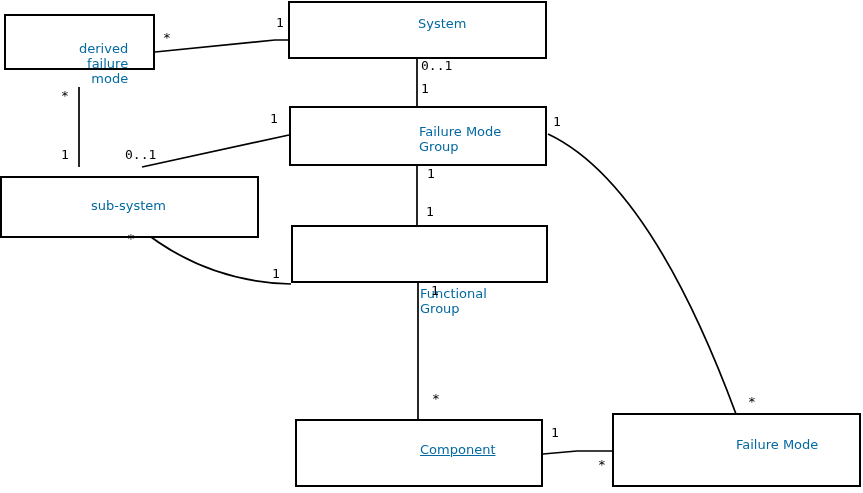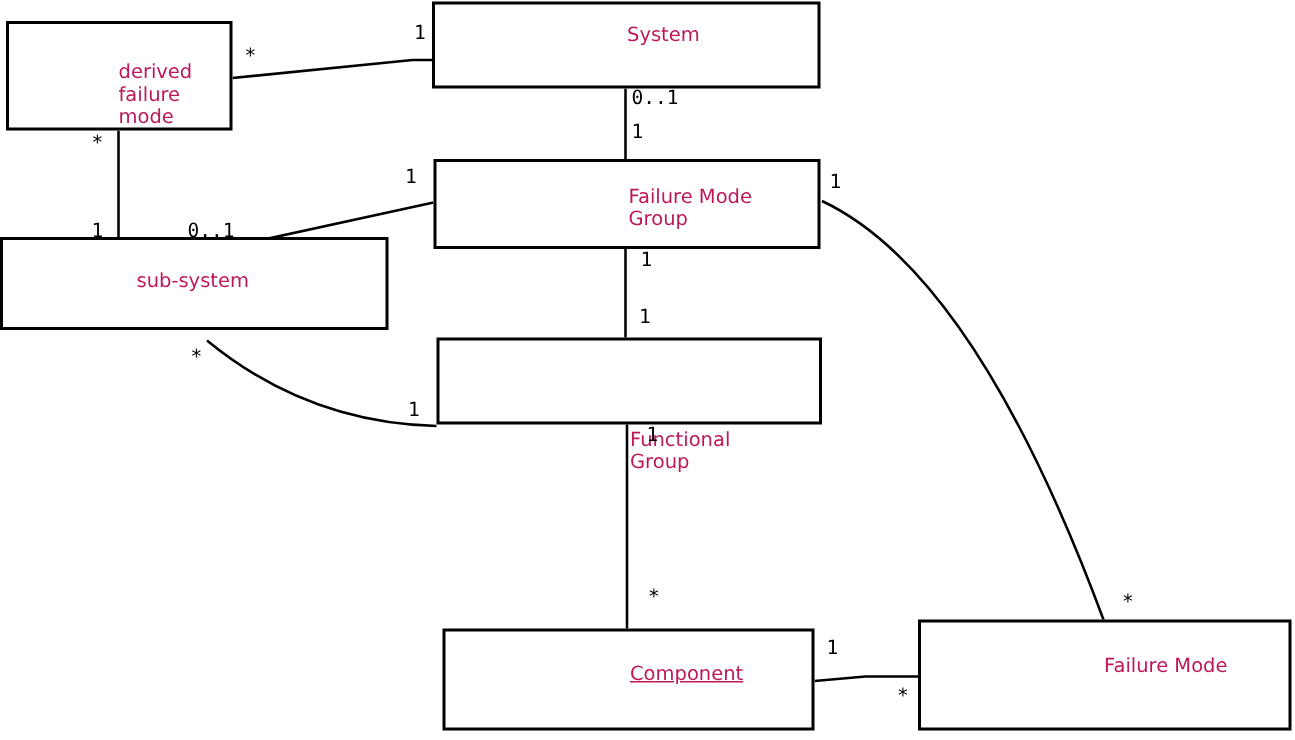--- a/index.html
+++ b/index.html
@@ -14,21 +14,21 @@
   .wires path{stroke:#000000;stroke-width:1.7;fill:none;}
   .node{
     position:absolute;z-index:2;
     box-sizing:border-box;
     border:2px solid #000000;
     background:#ffffff;
   }
   .node-label{
     position:absolute;
     font:13px/15px "DejaVu Sans",sans-serif;
-    color:#be185d;
+    color:#0369a1;
     white-space:pre-line;
     width:max-content;
   }
   .card{
     position:absolute;z-index:3;
     font:13px/13px "DejaVu Sans Mono",monospace;
     color:#000000;
     white-space:nowrap;
   }
 </style>
@@ -42,36 +42,36 @@
     <path d="M417,59 L417,106"></path>
     <path d="M79,87 L79,167"></path>
     <path d="M289,135 L142,167"></path>
     <path d="M417,164 L417,226"></path>
     <path d="M138,227 Q205,282 291,284"></path>
     <path d="M418,282 L418,420"></path>
     <path d="M543,454 L577,451 L612,451"></path>
     <path d="M548,134 Q650,182 736,414"></path>
   </svg>
 
-  <div class="node" style="left:4px;top:14px;width:151px;height:73px;">
+  <div class="node" style="left:4px;top:14px;width:151px;height:56px;text-align:right;">
     <div class="node-label" style="left:73px;top:25px;">derived
 failure
 mode</div>
   </div>
 
   <div class="node" style="left:288px;top:1px;width:259px;height:58px;">
     <div class="node-label" style="left:128px;top:13px;">System</div>
   </div>
 
   <div class="node" style="left:289px;top:106px;width:258px;height:60px;">
     <div class="node-label" style="left:128px;top:16px;">Failure Mode
 Group</div>
   </div>
 
-  <div class="node" style="left:0px;top:158px;width:259px;height:62px;">
+  <div class="node" style="left:0px;top:176px;width:259px;height:62px;">
     <div class="node-label" style="left:89px;top:20px;">sub-system</div>
   </div>
 
   <div class="node" style="left:291px;top:225px;width:257px;height:58px;">
     <div class="node-label" style="left:127px;top:15px;margin-top:44px;">Functional
 Group</div>
   </div>
 
   <div class="node" style="left:295px;top:419px;width:248px;height:68px;">
     <div class="node-label" style="left:123px;top:21px;text-decoration:underline;">Component</div>

